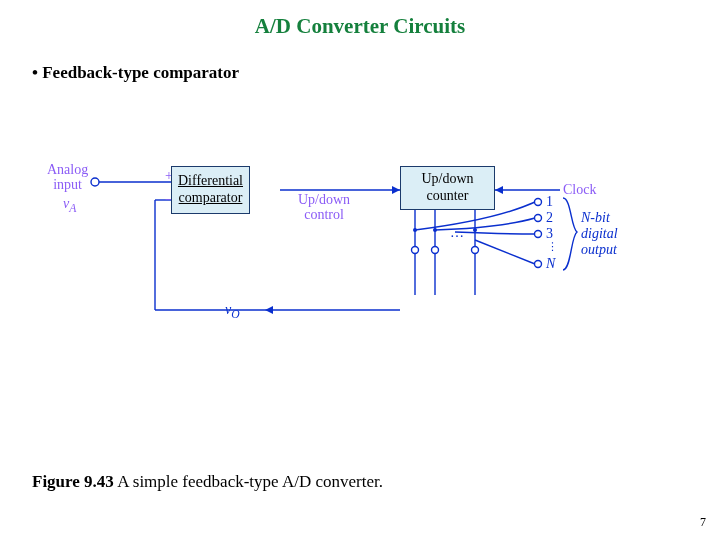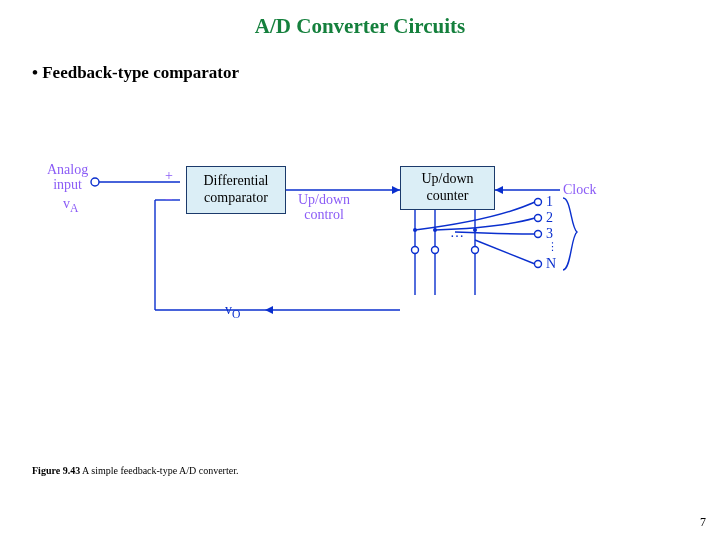--- a/index.html
+++ b/index.html
@@ -45,26 +45,26 @@
     line-height: 1.2;
   }
   .lbl {
     position: absolute;
     font-size: 14px;
     color: #8b5cf6;
     font-family: "Times New Roman", serif;
     white-space: nowrap;
   }
   .blue { color: #0a2fce; }
-  .ital { }
+  .ital { font-style: italic; }
   .caption {
     position: absolute;
-    bottom: 64px;
+    bottom: 48px;
     left: 32px;
-    font-size: 10px;
+    font-size: 17px;
     color: #000;
   }
   .caption .fignum { font-weight: bold; }
   .pagenum {
     position: absolute;
     bottom: 10px;
     right: 14px;
     font-size: 12px;
     color: #000;
   }
@@ -140,21 +140,21 @@
     <span style="white-space:pre;">Analog
 input</span>
   </div>
   <div class="lbl ital" style="left:-2px; top:46px;">
     <span>v</span><sub class="ital">A</sub>
   </div>
 
   <div class="lbl" style="left:100px; top:18px;">+</div>
   <div class="lbl" style="left:100px; top:42px;">−</div>
 
-  <div class="node" style="left:121px; top:16px; width:100px; height:48px;">
+  <div class="node" style="left:106px; top:16px; width:79px; height:48px;text-decoration:underline;">
     <span style="white-space:pre;">Differential
 comparator</span>
   </div>
 
   <div class="lbl" style="left:233px; top:42px; line-height:1.1; text-align:center;">
     <span style="white-space:pre;">Up/down
 control</span>
   </div>
 
   <div class="node" style="left:335px; top:16px; width:95px; height:44px;">
@@ -163,20 +163,25 @@
   </div>
 
   <div class="lbl" style="left:498px; top:32px;">Clock</div>
 
   <div class="lbl blue" style="left:481px; top:44px;">1</div>
   <div class="lbl blue" style="left:481px; top:60px;">2</div>
   <div class="lbl blue" style="left:481px; top:76px;">3</div>
   <div class="lbl blue" style="left:482px; top:90px; font-size:11px;">⋮</div>
   <div class="lbl blue ital" style="left:481px; top:106px;">N</div>
 
+  <div class="lbl blue" style="left:516px; top:60px; line-height:1.15;">
+    <span class="ital" style="white-space:pre;">N-bit
+digital
+output</span>
+  </div>
 
 
   <div class="lbl ital blue" style="left:160px; top:152px;">
     <span>v</span><sub class="ital">O</sub>
   </div>
 
 </div>
 
 <div class="caption">
   <span class="fignum">Figure 9.43</span><span> A simple feedback-type A/D converter.</span>

